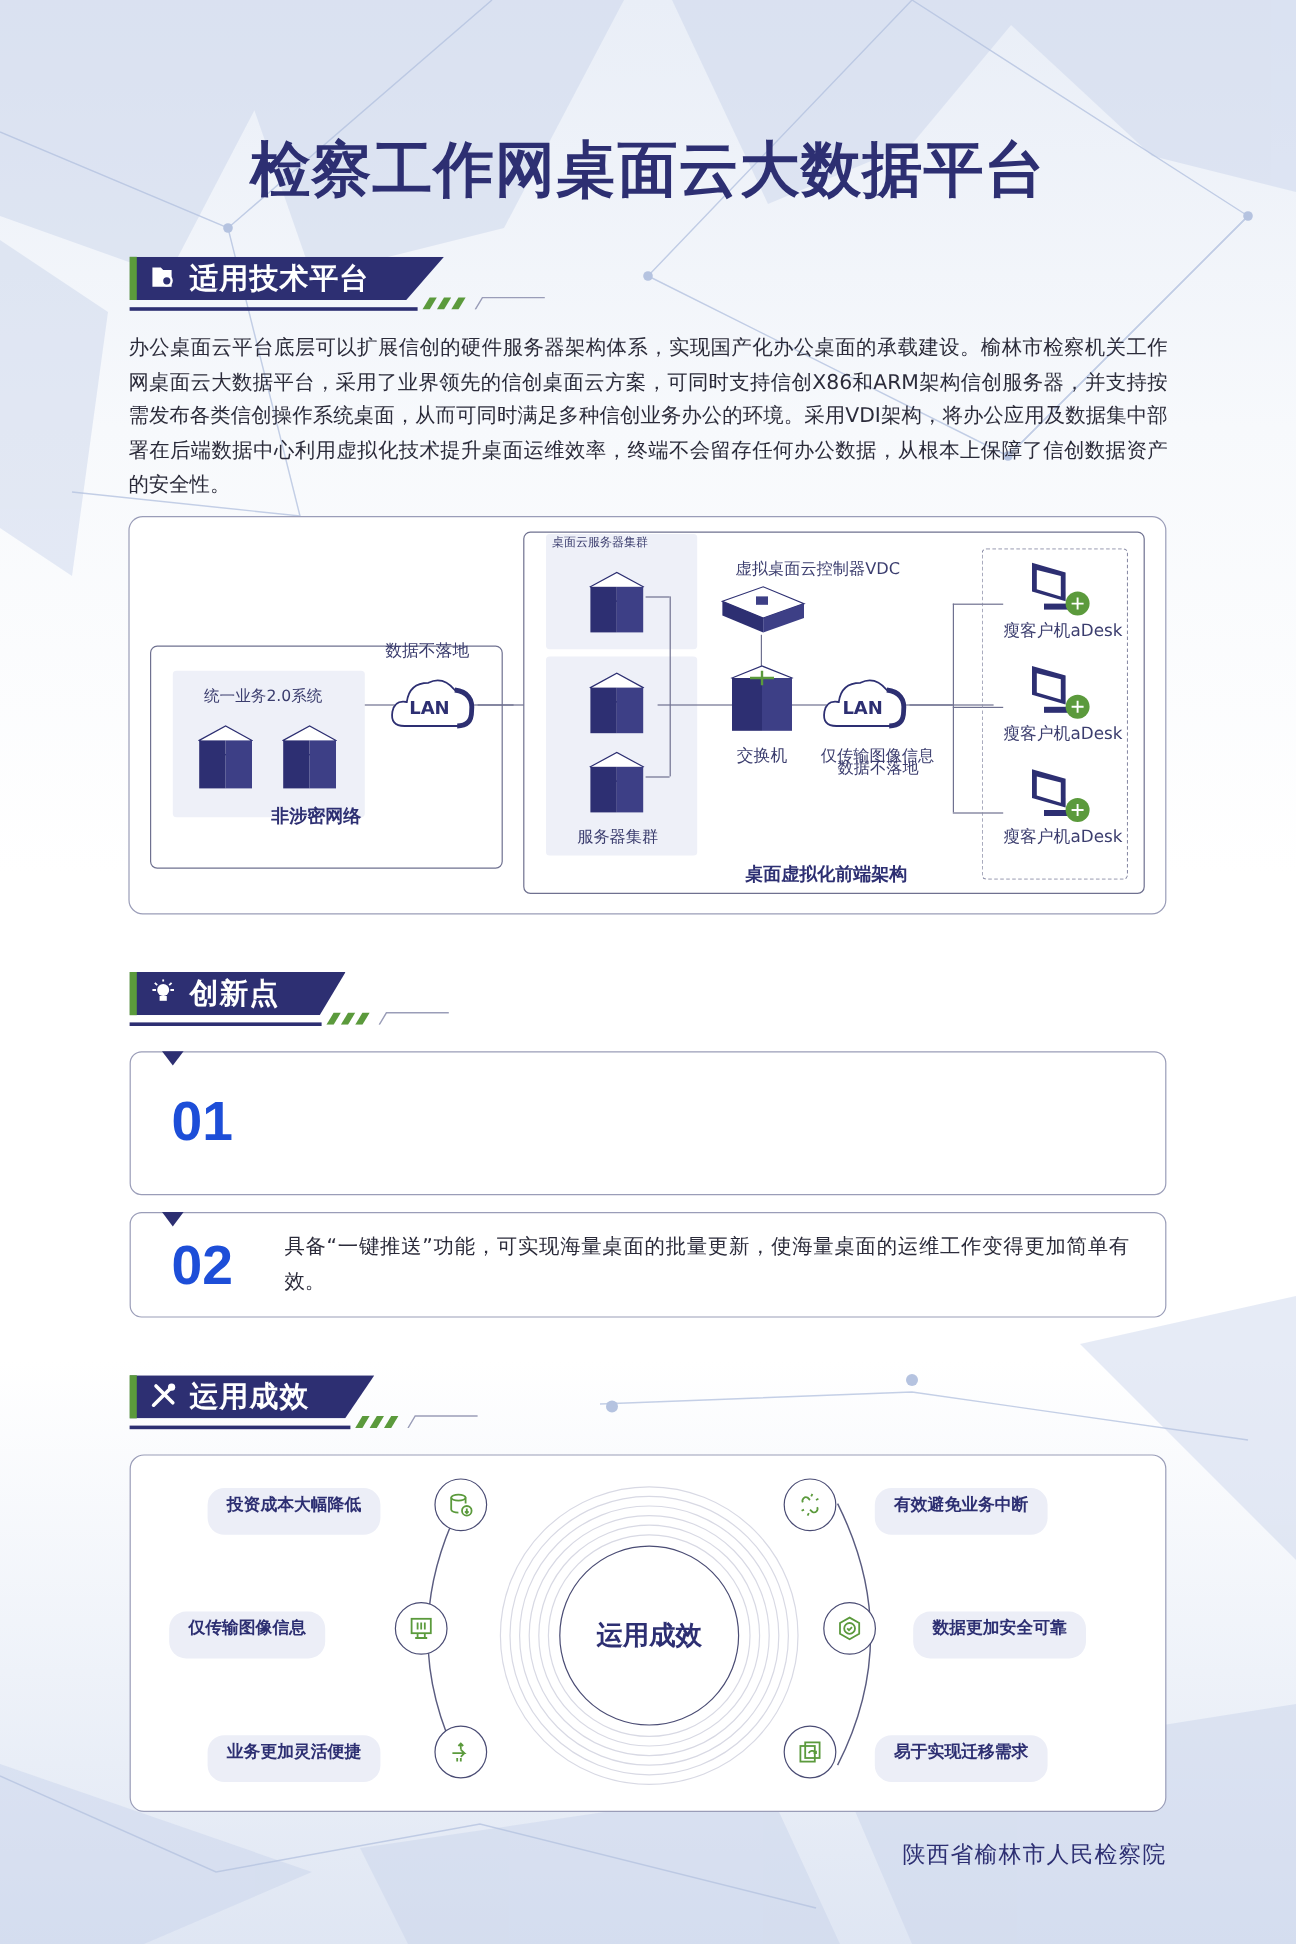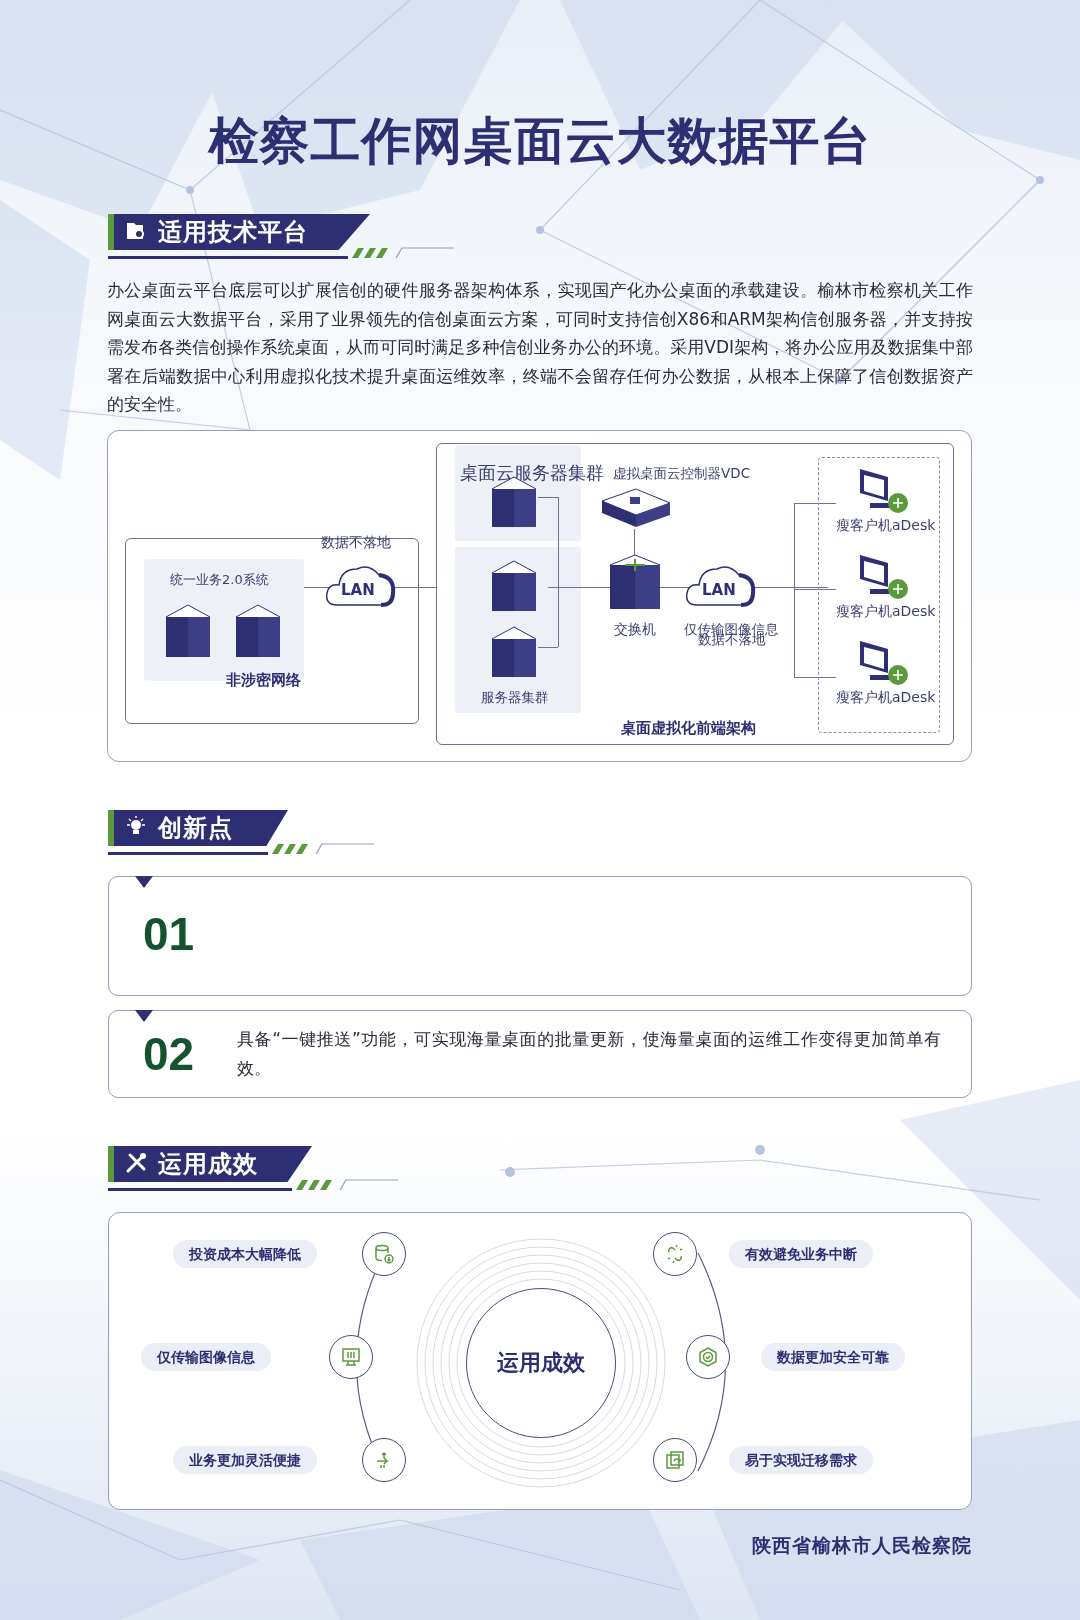--- a/index.html
+++ b/index.html
@@ -24,29 +24,29 @@
   .abs{position:absolute}
   .box{position:absolute;border:1.3px solid #6f7190;border-radius:6px;background:#fff}
   .shade{position:absolute;background:#eef0f8;border-radius:3px}
   .lab{position:absolute;font-size:14px;color:#3b3d6e;white-space:nowrap}
   .labb{position:absolute;font-size:15px;color:#2d2f72;font-weight:bold;white-space:nowrap}
   .line{position:absolute;background:#6f7190}
   .dash{position:absolute;border:1.5px dashed #8a8ca6;border-radius:4px}
   
   .inn{position:absolute;left:108px;width:864px;background:#fff;border:1.5px solid #9a9db8;border-radius:10px}
   .inn .tri{position:absolute;left:26px;top:-1px;width:0;height:0;border-left:9px solid transparent;border-right:9px solid transparent;border-top:12px solid #2d2f72}
-  .inn .num{position:absolute;left:34px;font-size:46px;font-weight:bold;color:#14532d;font-family:"Liberation Sans",sans-serif}
+  .inn .num{position:absolute;left:34px;font-size:46px;font-weight:bold;color:#1d4ed8;font-family:"Liberation Sans",sans-serif}
   .inn .txt{position:absolute;left:128px;right:30px;font-size:17px;line-height:29px;color:#2b2b3a;text-align:justify}
   
   .eff{position:absolute;left:108px;top:1212px;width:864px;height:298px;background:#fff;border:1.5px solid #9a9db8;border-radius:12px;overflow:hidden}
-  .pill{position:absolute;height:28px;padding:0 16px;border-radius:14px;background:#eceef7;color:#2d2f72;font-size:14px;font-weight:bold;line-height:28px;white-space:nowrap}
+  .pill{position:absolute;height:39px;padding:0 16px;border-radius:14px;background:#eceef7;color:#2d2f72;font-size:14px;font-weight:bold;line-height:28px;white-space:nowrap}
   .ic{position:absolute;width:44px;height:44px;border:1.4px solid #4a4c74;border-radius:50%;background:#fff;display:flex;align-items:center;justify-content:center}
   .center{position:absolute;left:357px;top:75px;width:150px;height:150px;border:1.5px solid #4a4c74;border-radius:50%;background:#fff;
     display:flex;align-items:center;justify-content:center;font-size:22px;font-weight:bold;color:#2d2f72}
-  .footer{position:absolute;right:108px;top:1533px;font-size:19px;font-weight:bold;color:#2d2f72;letter-spacing:1px}
+  .footer{position:absolute;right:108px;top:1533px;font-size:19px;font-weight:normal;color:#2d2f72;letter-spacing:1px}
 </style>
 </head>
 <body>
 
 <svg class="bg" viewBox="0 0 1080 1620">
   <g fill="#c8d3ea" opacity="0.45">
     <polygon points="0,0 260,0 140,230 0,180"></polygon>
     <polygon points="180,0 520,0 420,190 260,230"></polygon>
     <polygon points="560,0 860,0 760,120 640,170"></polygon>
     <polygon points="0,200 90,260 60,480 0,440"></polygon>
@@ -120,21 +120,21 @@
   <svg class="abs" style="left:215px;top:128px" width="76" height="52" viewBox="0 0 76 52">
     <path d="M14 46 Q2 46 4 34 Q6 24 16 26 Q18 10 34 10 Q46 4 56 16 Q72 18 70 34 Q70 46 58 46 Z" fill="#fff" stroke="#2d2f72" stroke-width="1.5"></path>
     <path d="M56 16 Q72 18 70 34 Q70 46 58 46" fill="none" stroke="#2d2f72" stroke-width="4"></path>
   </svg>
   <div class="labb" style="left:233px;top:150px;font-size:15px">LAN</div>
   <div class="line" style="left:290px;top:156px;width:150px;height:1.3px"></div>
 
   <div class="box" style="left:328px;top:12px;width:518px;height:302px"></div>
   <div class="shade" style="left:347px;top:14px;width:126px;height:96px"></div>
   <div class="shade" style="left:347px;top:116px;width:126px;height:166px"></div>
-  <div class="lab" style="left:352px;top:30px;font-size:18px">桌面云服务器集群</div>
+  <div class="lab" style="left:352px;top:14px;font-size:10px">桌面云服务器集群</div>
   <svg class="abs" style="left:378px;top:42px" width="60" height="60" viewBox="0 0 60 60">
       <polygon points="6,16 28,4 50,16 28,28" fill="#fff" stroke="#2d2f72"></polygon>
       <rect x="6" y="16" width="22" height="38" fill="#2d2f72"></rect>
       <rect x="28" y="16" width="22" height="38" fill="#3d3f86"></rect>
     </svg>
   <svg class="abs" style="left:378px;top:126px" width="60" height="60" viewBox="0 0 60 60">
       <polygon points="6,16 28,4 50,16 28,28" fill="#fff" stroke="#2d2f72"></polygon>
       <rect x="6" y="16" width="22" height="38" fill="#2d2f72"></rect>
       <rect x="28" y="16" width="22" height="38" fill="#3d3f86"></rect>
     </svg>

